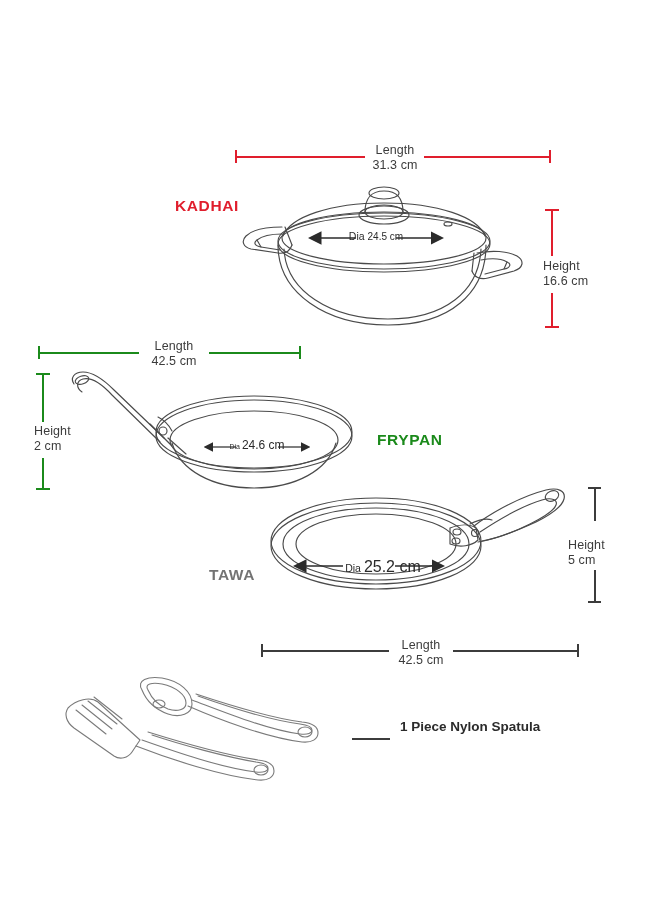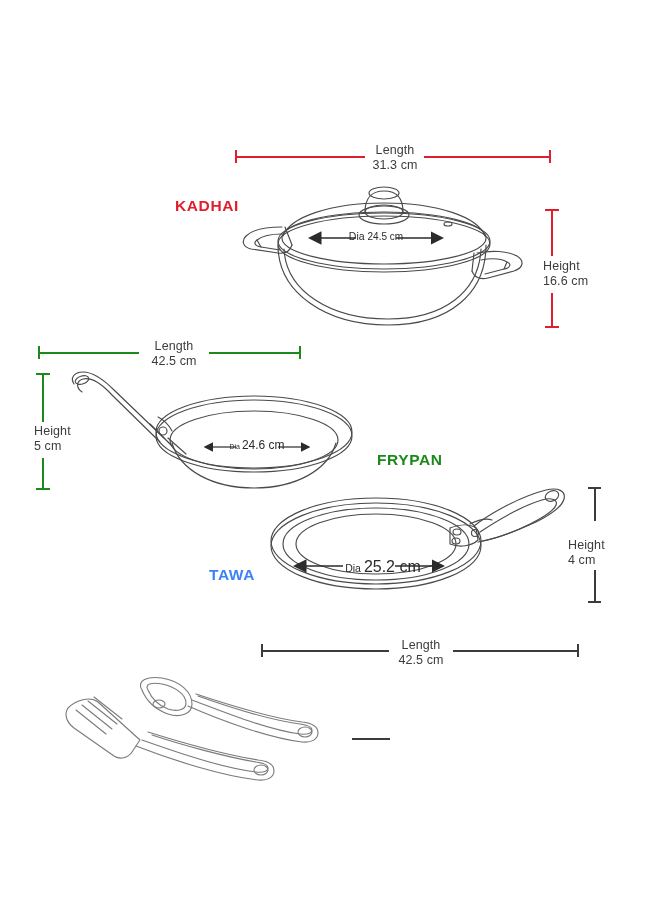--- a/index.html
+++ b/index.html
@@ -35,22 +35,22 @@
 
   
   .product-label {
     position: absolute;
     font-size: 15.5px;
     font-weight: bold;
     letter-spacing: 0.6px;
     white-space: nowrap;
   }
   .label-red   { color: #e01e2d; }
-  .label-green { color: #1b8a1b; margin-top: 20px; }
-  .label-dark  { color: #3b82f6; }
+  .label-green { color: #1b8a1b; }
+  .label-dark  { color: #737373; }
 
   
   .rule-h {           
     position: absolute;
     height: 0;
     border-top-width: 2px;
     border-top-style: solid;
   }
   .rule-v {           
     position: absolute;
@@ -198,21 +198,21 @@
   <div class="product-label label-green" style="left:377px; top:431px;">FRYPAN</div>
 
   <div class="cap-h c-green abs" style="left:36px; top:373px; width:14px;"></div>
   <div class="rule-v c-green abs" style="left:42px; top:373px; height:49px;"></div>
 
   <div class="rule-v c-green abs" style="left:42px; top:458px; height:32px;"></div>
   <div class="cap-h c-green abs" style="left:36px; top:488px; width:14px;"></div>
 
   <div class="dim-label" style="left:34px; top:424px; width:62px; text-align:left;">
     <span class="v">Height</span>
-    <span class="v">5 cm</span>
+    <span class="v">2 cm</span>
   </div>
 
   <div class="art" style="left:68px; top:368px;">
     <svg width="288" height="125" viewBox="0 0 288 125" fill="none" stroke="#4a4a4a" stroke-width="1.15" stroke-linejoin="round" stroke-linecap="round">
 
       <path d="M6 16 C2 10 6 4 15 4 C24 4 34 10 46 22 L96 70"></path>
       <path d="M14 24 C8 20 8 13 15 11 C23 9 33 15 44 27 L92 74"></path>
 
       <ellipse cx="14" cy="12" rx="7" ry="4" transform="rotate(-18 14 12)"></ellipse>
 
@@ -293,21 +293,21 @@
   </div>
 
   <div class="cap-h c-dark abs" style="left:588px; top:487px; width:13px;"></div>
   <div class="rule-v c-dark abs" style="left:594px; top:487px; height:34px;"></div>
 
   <div class="rule-v c-dark abs" style="left:594px; top:570px; height:33px;"></div>
   <div class="cap-h c-dark abs" style="left:588px; top:601px; width:13px;"></div>
 
   <div class="dim-label" style="left:568px; top:538px; width:64px; text-align:left;">
     <span class="v">Height</span>
-    <span class="v">4 cm</span>
+    <span class="v">5 cm</span>
   </div>
 
   <div class="rule-h c-dark abs" style="left:261px; top:650px; width:128px;"></div>
   <div class="cap-v c-dark abs" style="left:261px; top:644px; height:13px;"></div>
 
   <div class="rule-h c-dark abs" style="left:453px; top:650px; width:126px;"></div>
   <div class="cap-v c-dark abs" style="left:577px; top:644px; height:13px;"></div>
 
   <div class="dim-label" style="left:385px; top:638px; width:72px;">
     <span class="v">Length</span>
@@ -333,15 +333,16 @@
 
       <path d="M126 30 C158 44 206 62 240 66 C250 67 256 63 256 57 C256 51 250 47 240 46 C210 42 164 28 134 18"></path>
       <path d="M130 24 C162 36 206 54 238 58 C246 59 250 57 250 54 C250 51 246 49 238 48 C208 44 164 30 136 20"></path>
       <ellipse cx="243" cy="56" rx="7" ry="5"></ellipse>
     </svg>
   </div>
 
   <div class="leader" style="left:352px; top:738px; width:38px;"></div>
 
   <div class="utensil-caption" style="left:400px; top:714px;">
+    <div>1 Piece Nylon Spatula</div>
   </div>
 
 </div>
 
 </body></html>

